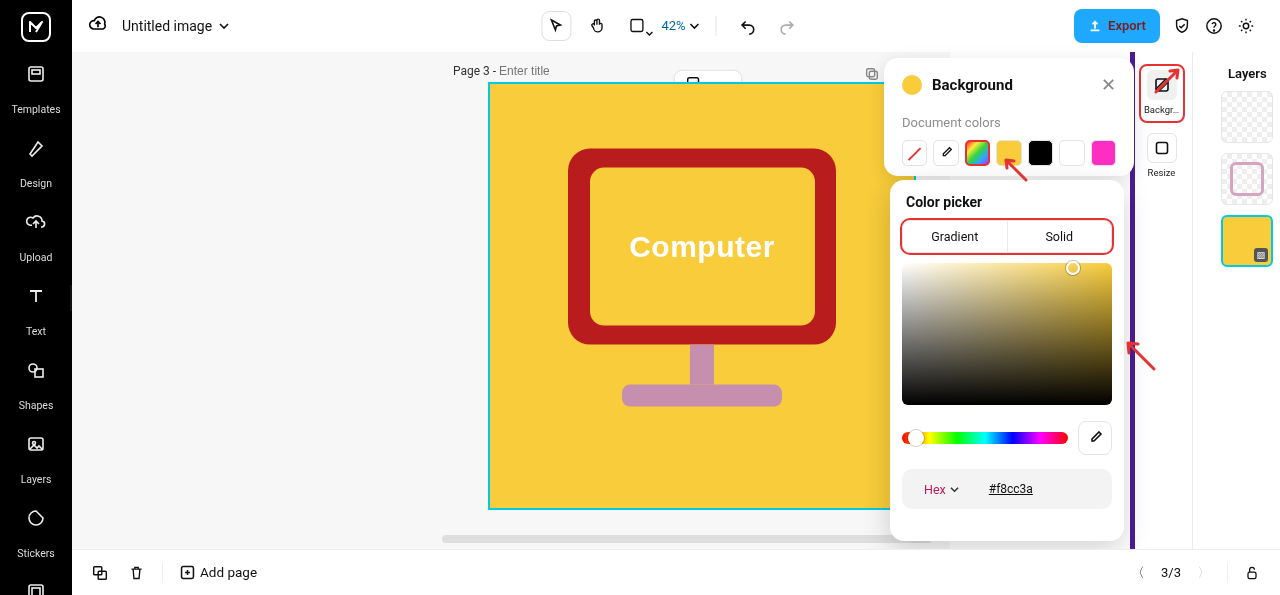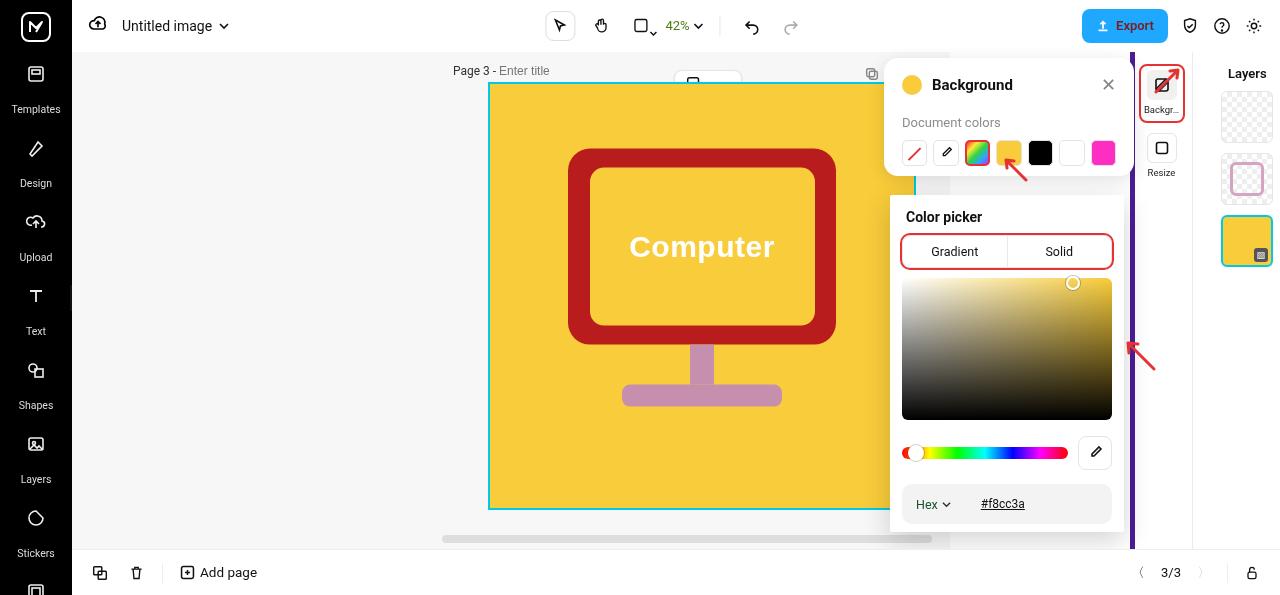--- a/index.html
+++ b/index.html
@@ -12,29 +12,29 @@
   .left-rail .logo { width:40px; height:40px; margin-top:12px; display:flex; align-items:center; justify-content:center; }
   .rail-item { width:72px; text-align:center; margin-top:22px; cursor:pointer; }
   .rail-item .ri-icon { font-size:20px; line-height:20px; color:#eee; display:block; }
   .rail-item .ri-label { font-size:10.5px; color:#ddd; margin-top:16px; display:block;text-align:center; }
   .rail-bottom { margin-top:auto; margin-bottom:16px; }
   .avatar-circle { width:28px; height:28px; border-radius:50%; background:#3a3a3a; }
   .rail-expand { position:absolute; left:70px; top:285px; width:10px; height:26px; background:#111; border-radius:0 6px 6px 0; }
 
   
   .topbar {
-    position:absolute; left:72px; top:0; right:0; height:52px; background:#fff; border-bottom:1px solid #fff;
+    position:absolute; left:72px; top:0; right:8px; height:52px; background:#fff; border-bottom:1px solid #fff;
     display:flex; align-items:center; padding:0 16px;
   }
   .topbar .cloud { font-size:18px; color:#000; margin-right:14px; }
   .title-group { display:flex; align-items:center; gap:6px; font-size:14px; color:#111; cursor:pointer; }
   .topbar-center { position:absolute; left:50%; transform:translateX(-50%); display:flex; align-items:center; gap:10px; }
   .tb-btn { width:30px; height:30px; border-radius:6px; display:flex; align-items:center; justify-content:center; color:#111; cursor:pointer; position:relative; }
   .tb-btn.boxed { border:1px solid #ddd; border-radius:8px; }
-  .zoom { display:flex; align-items:center; gap:4px; font-size:13px; color:#4d7c0f; cursor:pointer; }
+  .zoom { display:flex; align-items:center; gap:4px; font-size:13px; color:#0369a1; cursor:pointer; }
   .tb-sep { width:1px; height:20px; background:#e6e6e6; margin:0 6px; }
   .topbar-right { margin-left:auto; display:flex; align-items:center; gap:12px; }
   .export-btn { background:#1fa8ff; color:#7f1d1d; font-weight:600; font-size:13px; height:34px; padding:0 14px; border-radius:8px; display:flex; align-items:center; gap:6px; cursor:pointer; }
   .circ-btn { width:20px; height:20px; color:#111; cursor:pointer; display:flex; align-items:center; justify-content:center; }
 
   
   .main { position:absolute; left:72px; top:52px; right:0; bottom:46px; background:#fff; }
   .canvas-wrap { position:absolute; left:0; top:0; right:330px; bottom:0; background:#f7f7f8; }
   .page-label { position:absolute; left:50%; transform:translateX(-50%); top:12px; font-size:12px; color:#333; }
   .page-label input { border:none; background:transparent; font-size:12px; color:#aaa; outline:none; width:70px; }
@@ -79,36 +79,36 @@
   .swatch-row { display:flex; gap:6px; margin-top:10px; }
   .swatch { width:26px; height:26px; border-radius:5px; border:1px solid #e3e3e3; cursor:pointer; position:relative;}
   .swatch.none::after { content:""; position:absolute; left:3px; right:3px; top:50%; height:2px; background:#d33; transform:rotate(-45deg);}
   .swatch.picker { background:linear-gradient(135deg,#ff2e2e,#ffeb3b,#35d33d,#2aa8ff,#c22bff); border:2px solid #e53333; }
   .swatch.yellow { background:#f8cc3a; }
   .swatch.black { background:#000; }
   .swatch.white { background:#fff; }
   .swatch.magenta { background:#ff2ec2; }
 
   
-  .cp-pop { position:absolute; right:156px; top:143px; width:234px; background:#fff; border-radius:2px; box-shadow:0 8px 28px rgba(0,0,0,0.18); padding:14px 12px 8px; }
+  .cp-pop { position:absolute; right:156px; top:128px; width:234px; background:#fff; border-radius:14px; box-shadow:0 8px 28px rgba(0,0,0,0.18); padding:14px 12px 32px; }
   .cp-title { font-size:14px; font-weight:700; color:#111; padding:0 4px 10px;}
   .cp-tabs { display:flex; border:1px solid #e8e6e6; border-radius:8px; overflow:hidden; outline:2px solid #e53333;}
   .cp-tab { flex:1; text-align:center; font-size:12.5px; padding:8px 0; cursor:pointer; color:#111;}
   .cp-tab:first-child { border-right:1px solid #ece9e9;}
   .cp-field { margin-top:10px; height:142px; border-radius:6px; position:relative;
     background:linear-gradient(to top, #000, rgba(0,0,0,0)), linear-gradient(to right, #fff, #f8cc3a);
   }
   .cp-thumb { position:absolute; width:14px; height:14px; border:2px solid #fff; border-radius:50%; right:32px; top:-2px; box-shadow:0 0 0 1px rgba(0,0,0,.25);}
   .cp-hue-row { display:flex; align-items:center; gap:10px; margin-top:16px;}
   .cp-hue { flex:1; height:12px; border-radius:8px; position:relative;
     background:linear-gradient(to right,#ff0000,#ffff00,#00ff00,#00ffff,#0000ff,#ff00ff,#ff0000);}
   .cp-hue .hue-thumb { position:absolute; left:14px; top:50%; transform:translate(-50%,-50%); width:16px; height:16px; background:#fff; border-radius:50%; box-shadow:0 0 0 1px rgba(0,0,0,.2);}
   .eyedrop { width:34px; height:34px; border-radius:8px; border:1px solid #e6e4e4; display:flex; align-items:center; justify-content:center; cursor:pointer;}
   .cp-hex { margin-top:14px; height:40px; border-radius:10px; background:#f4f3f3; display:flex; align-items:center; padding:0 14px; gap:30px;}
-  .cp-hex .hex-label { font-size:12.5px; color:#14532d; display:flex; align-items:center; gap:4px;}
+  .cp-hex .hex-label { font-size:12.5px; color:#be185d; display:flex; align-items:center; gap:4px;margin-left:8px;}
   .cp-hex .hex-val { font-size:12px; color:#111;text-decoration:underline; }
 
   
   .arrow { position:absolute; color:#e53333; pointer-events:none; }
 
   
   .bottombar { position:absolute; left:72px; right:0; bottom:0; height:46px; background:#fff; border-top:1px solid #eee; display:flex; align-items:center; padding:0 18px;}
   .bb-left { display:flex; align-items:center; gap:16px; }
   .bb-icon { width:20px; height:20px; color:#111; cursor:pointer; display:flex; align-items:center; justify-content:center;}
   .bb-sep { width:1px; height:20px; background:#eee; }

